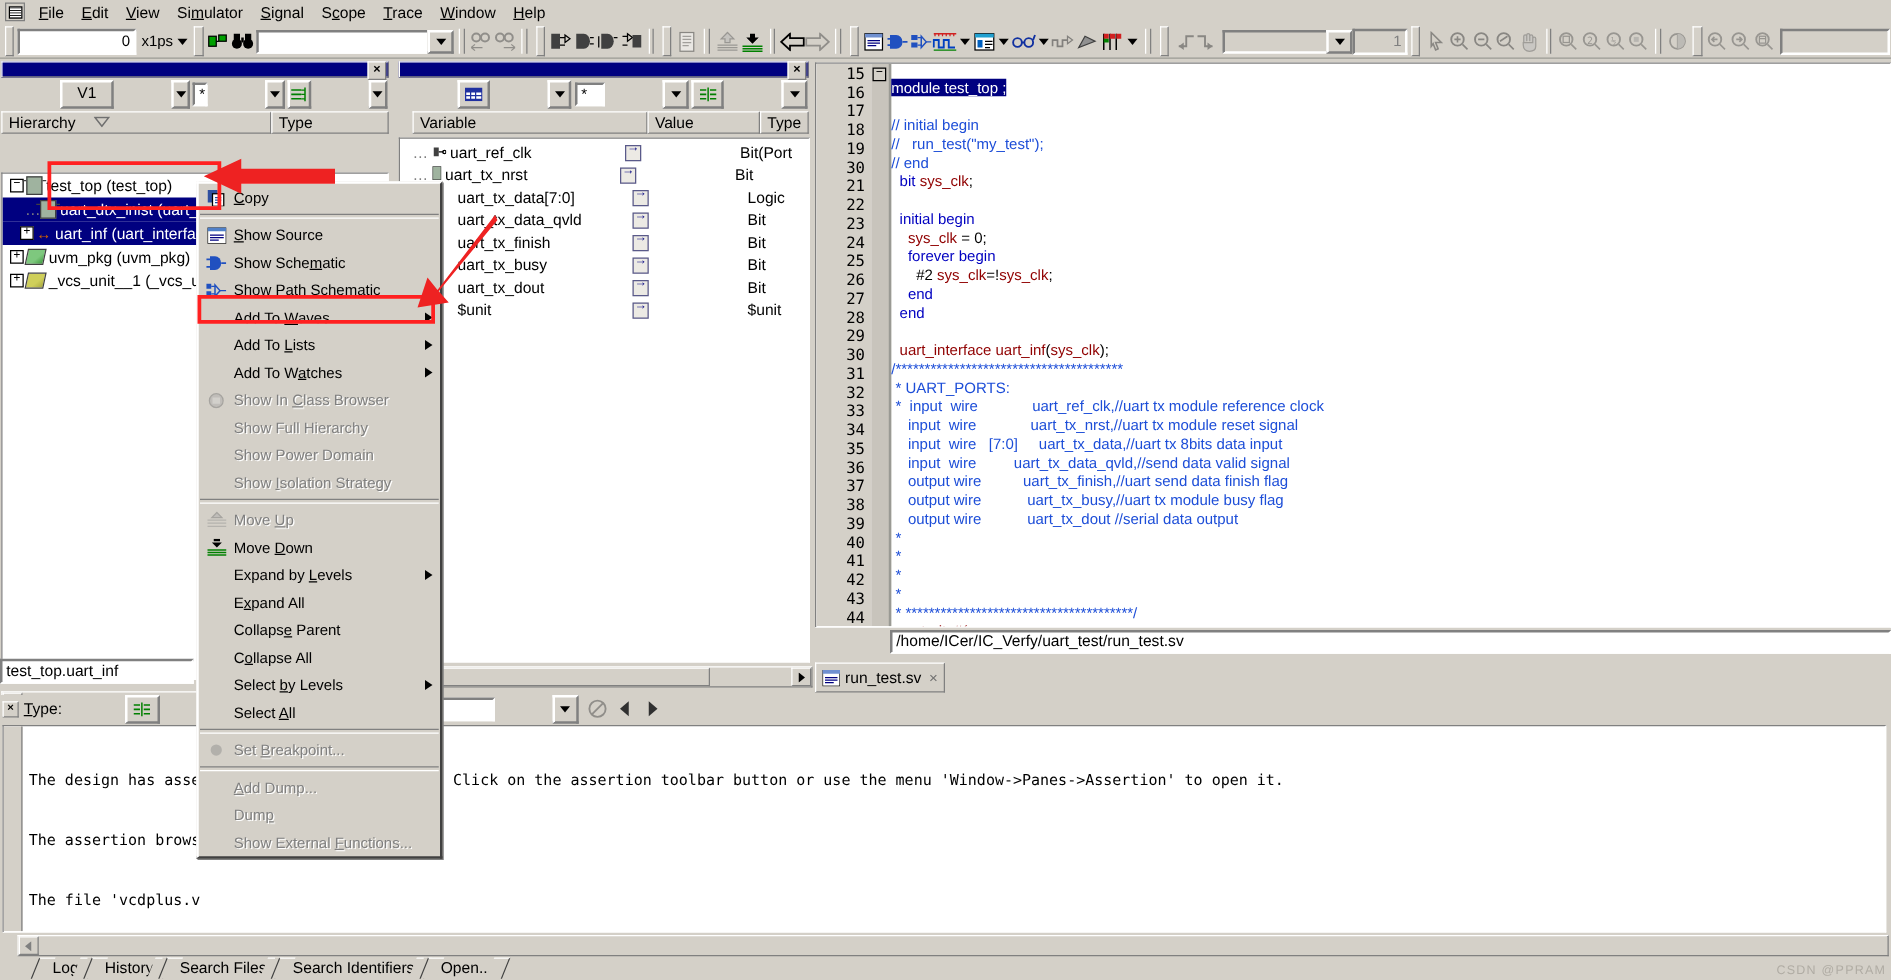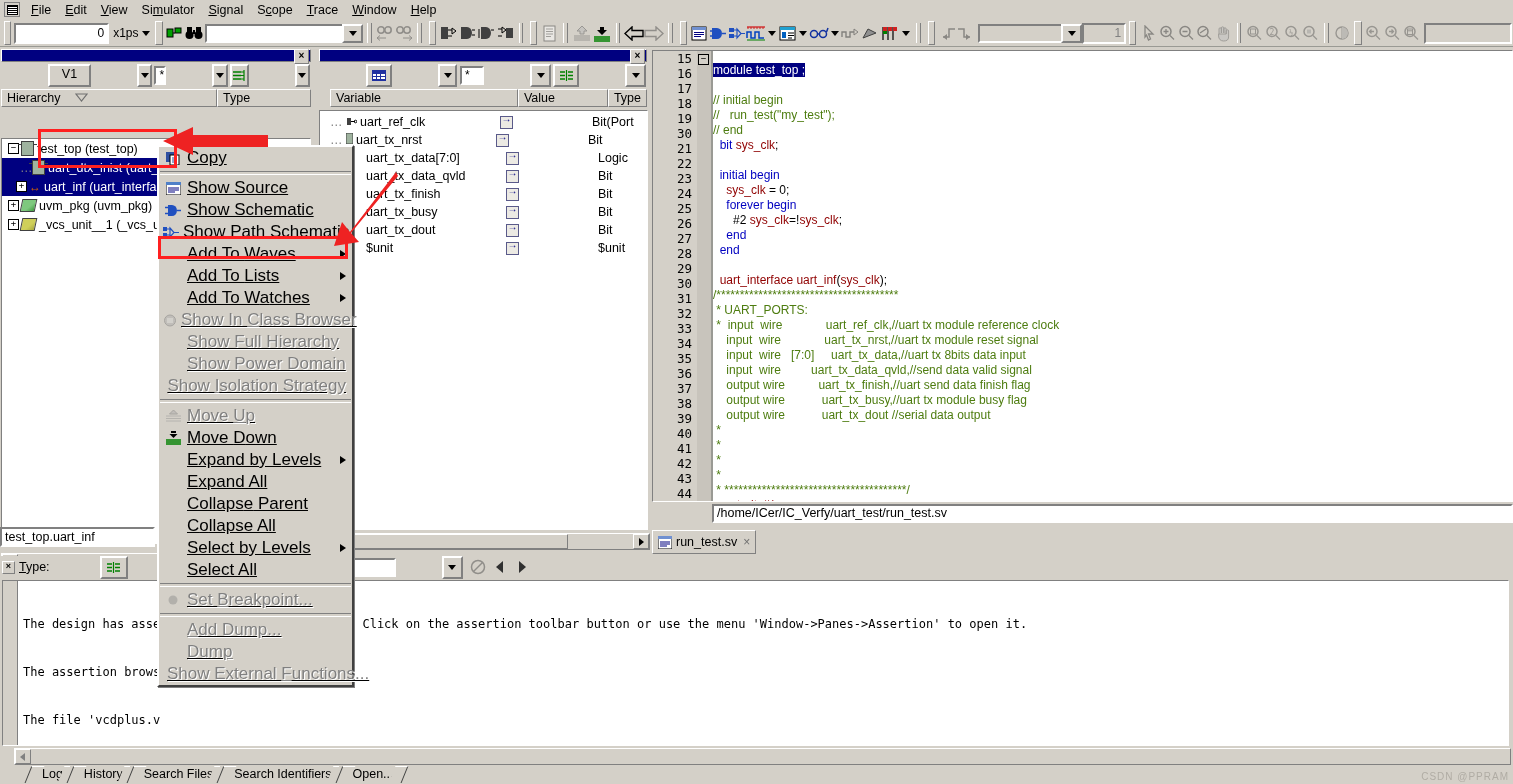--- a/index.html
+++ b/index.html
@@ -66,27 +66,27 @@
 
   
   .vrow{display:flex;align-items:center;height:18px;font-size:12.5px;white-space:nowrap;}
   .valbox{width:11px;height:11px;border:1px solid #5a5a8a;background:#eceae4;position:relative;}
   .valbox:after{content:"\2192";position:absolute;left:0;top:-4px;width:11px;text-align:center;font-size:10px;color:#000080;}
   .gut{position:absolute;left:0;top:0;bottom:0;width:44px;background:#d4d0c8;text-align:right;}
   .gut .ln{height:15px;line-height:15px;padding-right:5px;font-size:12.5px;color:#000;font-family:"DejaVu Sans Mono",monospace;}
   .gut2{position:absolute;left:44px;top:0;bottom:0;width:14px;background:#c8c4bc;border-right:2px solid #9a9a94;}
   .codelines{position:absolute;left:60px;top:12px;right:0;}
   .cl{height:15px;line-height:15px;white-space:pre;}
-  .kw{color:#0000c0;}.cm{color:#4d7c0f;}.id{color:#900000;}.pl{color:#000;}
+  .kw{color:#0000c0;}.cm{color:#1d4ed8;}.id{color:#900000;}.pl{color:#000;}
   .hl{background:#000080;color:#fff;}
 
   
   #ctxmenu{position:absolute;background:#d4d0c8;border:2px solid;border-color:#fff #404040 #404040 #fff;
            box-shadow:1px 1px 0 #808080;}
-  .mrow{display:flex;align-items:center;height:22px;padding:0 6px 0 4px;font-size:17px;white-space:nowrap;text-decoration:underline;}
+  .mrow{display:flex;align-items:center;height:22px;padding:0 6px 0 4px;font-size:12px;white-space:nowrap;}
   .mrow .ico{width:20px;display:flex;align-items:center;justify-content:center;}
   .mrow .txt{flex:1;padding-left:4px;}
   .mrow.dis .txt{color:#808080;text-shadow:1px 1px 0 #fff;}
   .mrow .sub{width:0;height:0;border-top:4px solid transparent;border-bottom:4px solid transparent;border-left:6px solid #000;}
   .msep{height:2px;border-top:1px solid #808080;border-bottom:1px solid #fff;margin:2px 1px;}
   .hlbox{position:absolute;border:3px solid #ff2020;box-sizing:border-box;pointer-events:none;}
 
   
   .tabstrip{position:absolute;display:flex;align-items:flex-end;}
   .ftab{position:relative;height:17px;padding:0 10px 0 14px;font-size:12.5px;line-height:17px;

